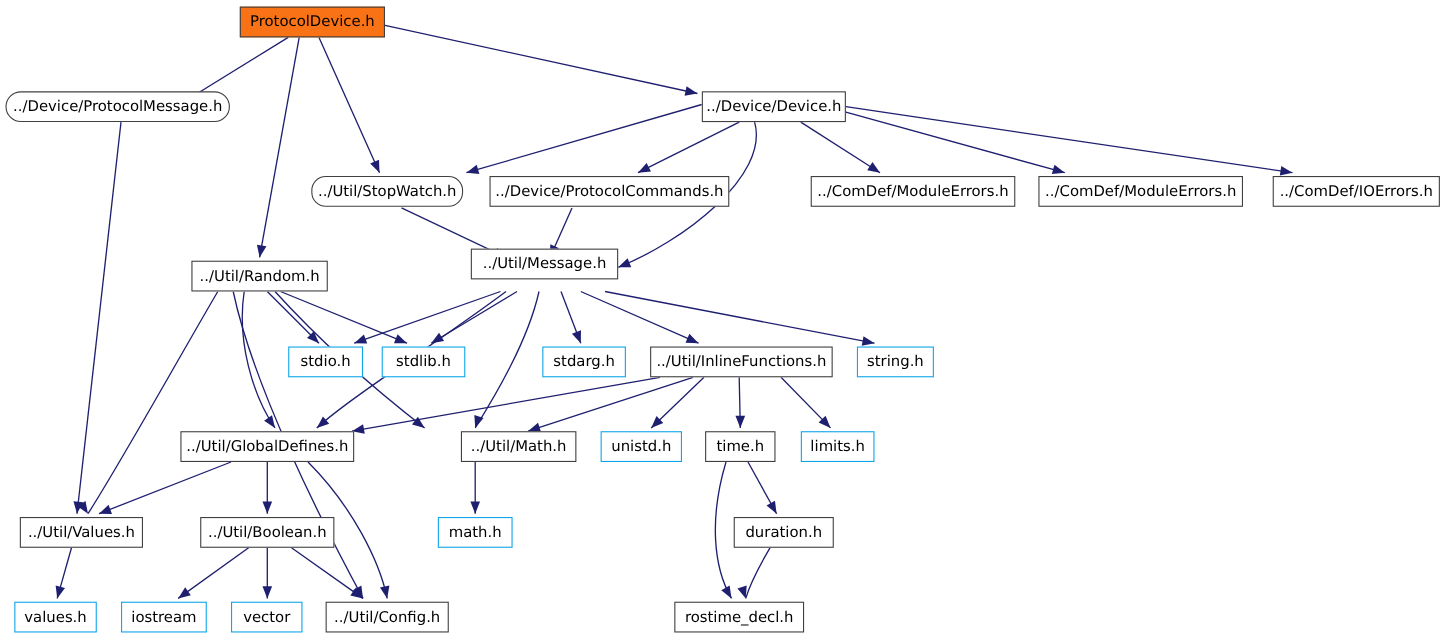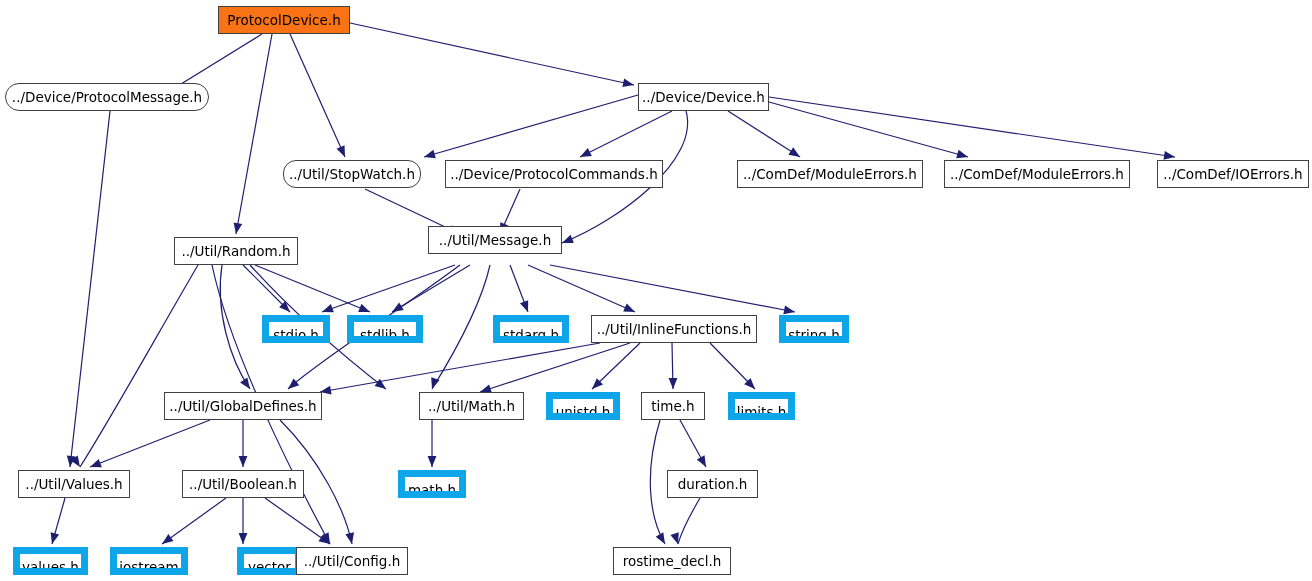--- a/index.html
+++ b/index.html
@@ -27,21 +27,21 @@
   }
   .node {
     position: absolute;
     box-sizing: border-box;
     height: 28px;
     line-height: 26px;
     text-align: center;
     font-size: 13.5px;
     color: #000000;
     background: #ffffff;
-    border: 7px solid #0ea5e9;
+    border: 1px solid #0ea5e9;
     white-space: nowrap;
     overflow: hidden;
   }
   .node.strong {
     border: 1px solid #404040;
   }
   .node.root {
     background: #f97316;
     border: 1px solid #404040;
   }
@@ -240,17 +240,17 @@
       <div class="node strong" style="left: 380px; top: 392px; width: 105px; margin-left: 39px;">../Util/Math.h</div>
       <div class="node " style="left: 546px; top: 392px; width: 74px;">unistd.h</div>
       <div class="node strong" style="left: 641px; top: 392px; width: 64px;">time.h</div>
       <div class="node " style="left: 728px; top: 392px; width: 67px;">limits.h</div>
       <div class="node strong" style="left: 18px; top: 470px; width: 112px;">../Util/Values.h</div>
       <div class="node strong" style="left: 182px; top: 470px; width: 122px;">../Util/Boolean.h</div>
       <div class="node " style="left: 398px; top: 470px; width: 68px;">math.h</div>
       <div class="node strong" style="left: 667px; top: 470px; width: 91px;">duration.h</div>
       <div class="node " style="left: 13px; top: 547px; width: 75px;">values.h</div>
       <div class="node " style="left: 110px; top: 547px; width: 78px;">iostream</div>
-      <div class="node " style="left: 210px; top: 547px; width: 65px; margin-left: 27px;">vector</div>
+      <div class="node " style="left: 210px; top: 547px; width: 65px;">vector</div>
       <div class="node strong" style="left: 296px; top: 547px; width: 112px;">../Util/Config.h</div>
       <div class="node strong" style="left: 613px; top: 547px; width: 118px;">rostime_decl.h</div>
     </div>
 </div>
 
 </body></html>

